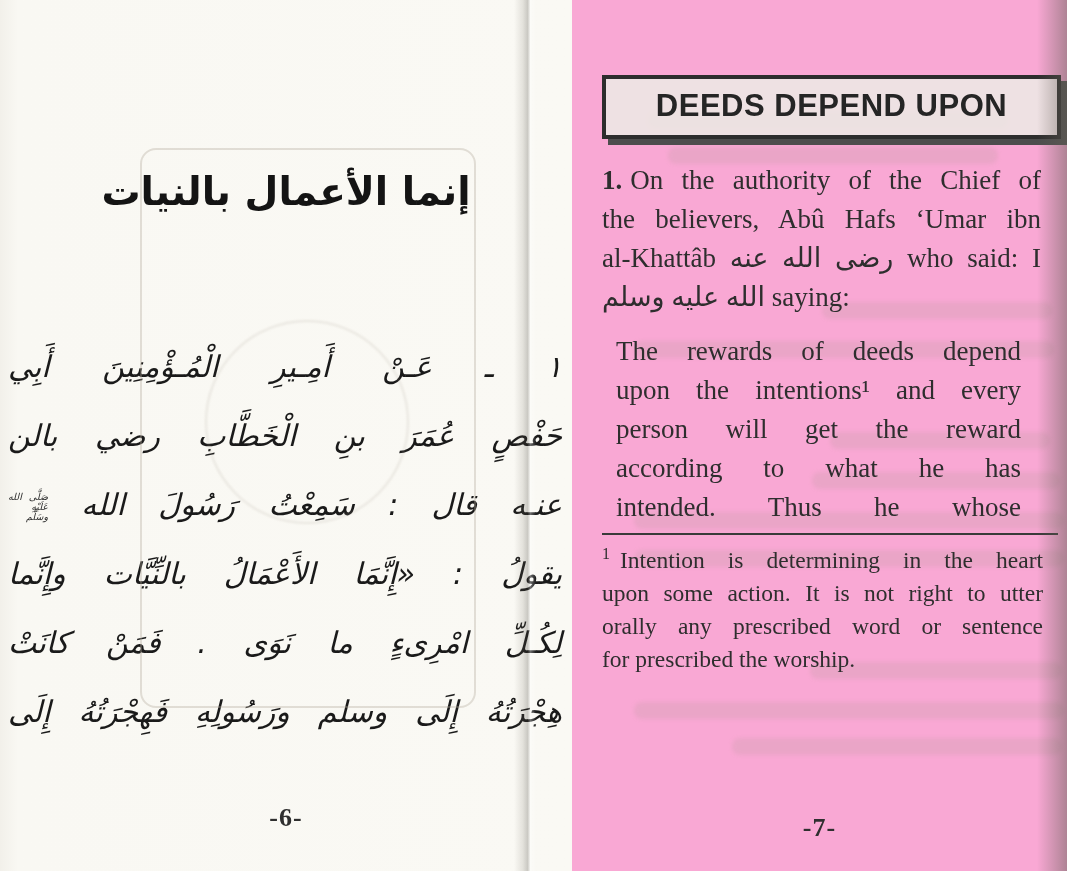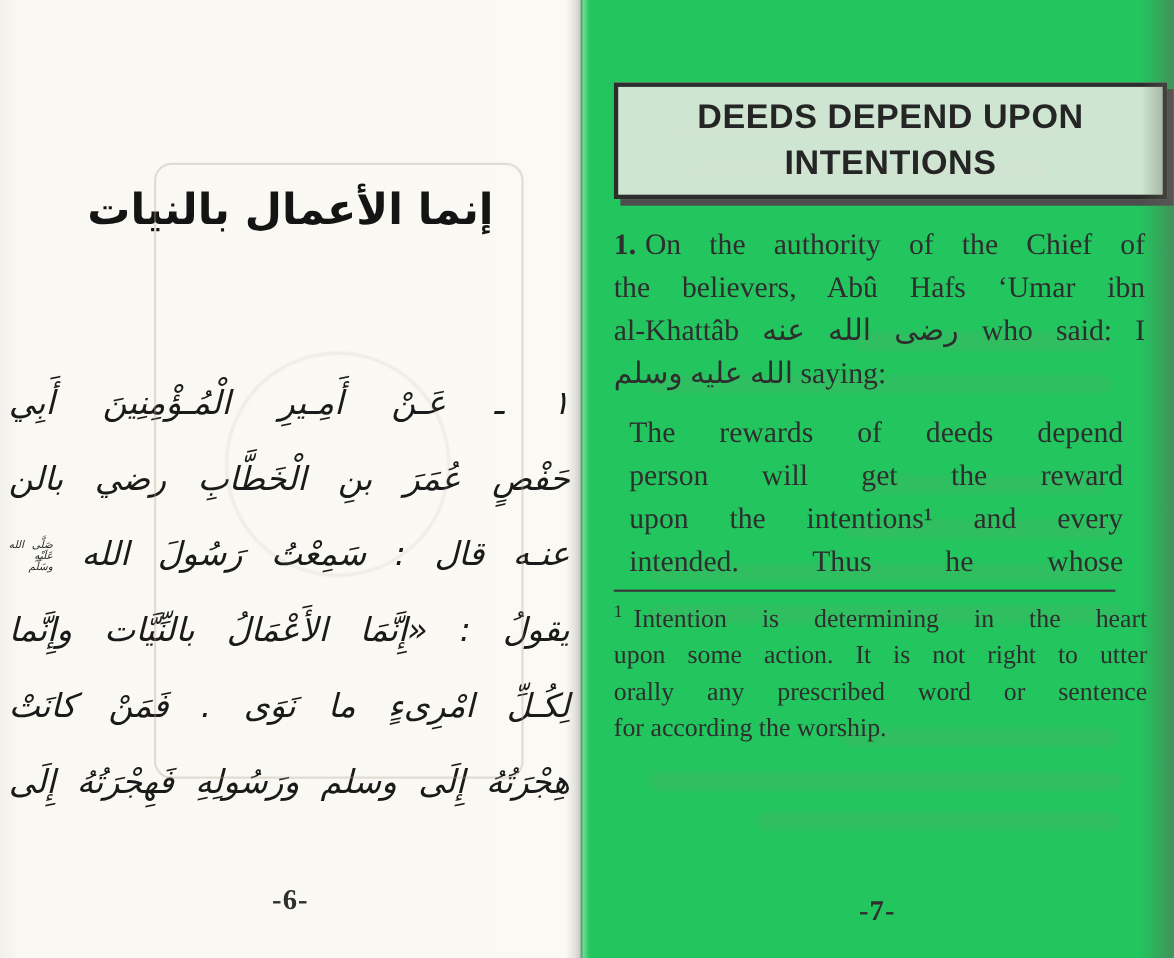--- a/index.html
+++ b/index.html
@@ -1,19 +1,19 @@
 <!DOCTYPE html>
 <html><head>
 <meta charset="utf-8">
 <style>
   html,body{margin:0;padding:0;background:#777;}
   .spread{position:relative;width:1067px;height:871px;overflow:hidden;display:flex;
           font-family:"Liberation Serif","DejaVu Serif",serif;}
   
-  .lpage{position:relative;width:528px;height:100%;
+  .lpage{position:relative;width:572px;height:100%;
          background:linear-gradient(90deg,#f2f0ea 0px,#f9f8f3 18px,#faf9f4 100%);}
   .ghost-frame{position:absolute;left:140px;top:148px;width:332px;height:556px;
                border:2px solid rgba(178,170,156,.35);border-radius:16px;}
   .ghost-circle{position:absolute;left:205px;top:320px;width:200px;height:200px;border-radius:50%;
                 border:2px solid rgba(178,170,156,.22);filter:blur(1px);}
   .ar{font-family:"DejaVu Sans",sans-serif;direction:rtl;unicode-bidi:isolate;}
   .artitle{margin:168px 40px 0 40px;text-align:center;font-size:39px;font-weight:bold;
            line-height:48px;color:#141414;}
   .arbody{margin:116px 10px 0 8px;font-size:30px;color:#1a1a1a;font-style:italic;}
   .arline{line-height:69px;text-align:justify;text-align-last:justify;white-space:nowrap;}
@@ -22,21 +22,21 @@
   .seal span{display:block;}
   .pnum{position:absolute;width:100%;text-align:center;font-weight:700;font-size:26px;
         color:#2f2f2f;letter-spacing:1px;}
   .pnum-l{bottom:38px;}
   .pnum-r{bottom:28px;}
   
   .gutter{position:absolute;left:514px;top:0;width:22px;height:100%;z-index:5;pointer-events:none;
           background:linear-gradient(90deg,rgba(110,104,92,0) 0%,rgba(110,104,92,.16) 40%,
                      rgba(60,56,48,.25) 62%,rgba(255,255,255,.35) 75%,rgba(110,104,92,0) 100%);}
   
-  .rpage{position:relative;flex:1;height:100%;background:#22c55e;color:#2e2e2e;}
+  .rpage{position:relative;flex:1;height:100%;background:#f9a8d4;color:#2e2e2e;}
   .edge-shadow{position:absolute;right:0;top:0;bottom:0;width:30px;z-index:4;pointer-events:none;
                background:linear-gradient(90deg,rgba(100,95,86,0) 0%,rgba(100,95,86,.5) 100%);}
   .ghostbar{position:absolute;height:17px;border-radius:8px;background:rgba(138,144,116,.13);
             filter:blur(2px);z-index:0;}
   .hbox{position:relative;z-index:1;margin:75px 6px 0 30px;border:4px solid #2d2d2d;
         box-shadow:6px 6px 0 #4d4d4d;padding:6px 6px 8px;text-align:center;
         font-family:"Liberation Sans","DejaVu Sans",sans-serif;font-weight:bold;font-size:31px;
         line-height:42px;color:#252525;letter-spacing:.5px;background:rgba(236,235,229,.85);}
   .ebody{position:relative;z-index:1;font-size:27px;line-height:39px;
          font-family:"Liberation Serif","DejaVu Sans",serif;}
@@ -90,44 +90,44 @@
     <div class="ghostbar" style="top:432px;left:258px;width:220px;"></div>
     <div class="ghostbar" style="top:472px;left:240px;width:248px;"></div>
     <div class="ghostbar" style="top:512px;left:62px;width:430px;"></div>
     <div class="ghostbar" style="top:550px;left:62px;width:430px;"></div>
     <div class="ghostbar" style="top:662px;left:238px;width:252px;"></div>
     <div class="ghostbar" style="top:702px;left:62px;width:430px;"></div>
     <div class="ghostbar" style="top:738px;left:160px;width:330px;"></div>
 
     <div class="hbox">
       <div>DEEDS DEPEND UPON</div>
-      <div>INTENTIONS</div>
     </div>
 
     <div class="ebody para1">
       <div class="j" dir="ltr"><b class="pmark">1.</b><span>On the authority of the Chief of</span></div>
       <div class="j" dir="ltr">the believers, Abû Hafs ‘Umar ibn</div>
       <div class="j" dir="ltr">al-Khattâb رضى الله عنه who said: I</div>
       <div dir="ltr">الله عليه وسلم saying:</div>
     </div>
 
     <div class="ebody para2">
       <div class="j" dir="ltr">The rewards of deeds depend</div>
+      <div class="j" dir="ltr">upon the intentions¹ and every</div>
       <div class="j" dir="ltr">person will get the reward</div>
-      <div class="j" dir="ltr">upon the intentions¹ and every</div>
+      <div class="j" dir="ltr">according to what he has</div>
       <div class="j" dir="ltr">intended. Thus he whose</div>
     </div>
 
     <div class="frule"></div>
 
     <div class="fnote">
       <div class="j" dir="ltr"><sup class="fm">1</sup><span>Intention is determining in the heart</span></div>
       <div class="j" dir="ltr">upon some action. It is not right to utter</div>
       <div class="j" dir="ltr">orally any prescribed word or sentence</div>
-      <div dir="ltr">for according the worship.</div>
+      <div dir="ltr">for prescribed the worship.</div>
     </div>
 
     <div class="pnum pnum-r">-7-</div>
 
     <div class="edge-shadow"></div>
   </div>
 
 </div>
 
 </body></html>

